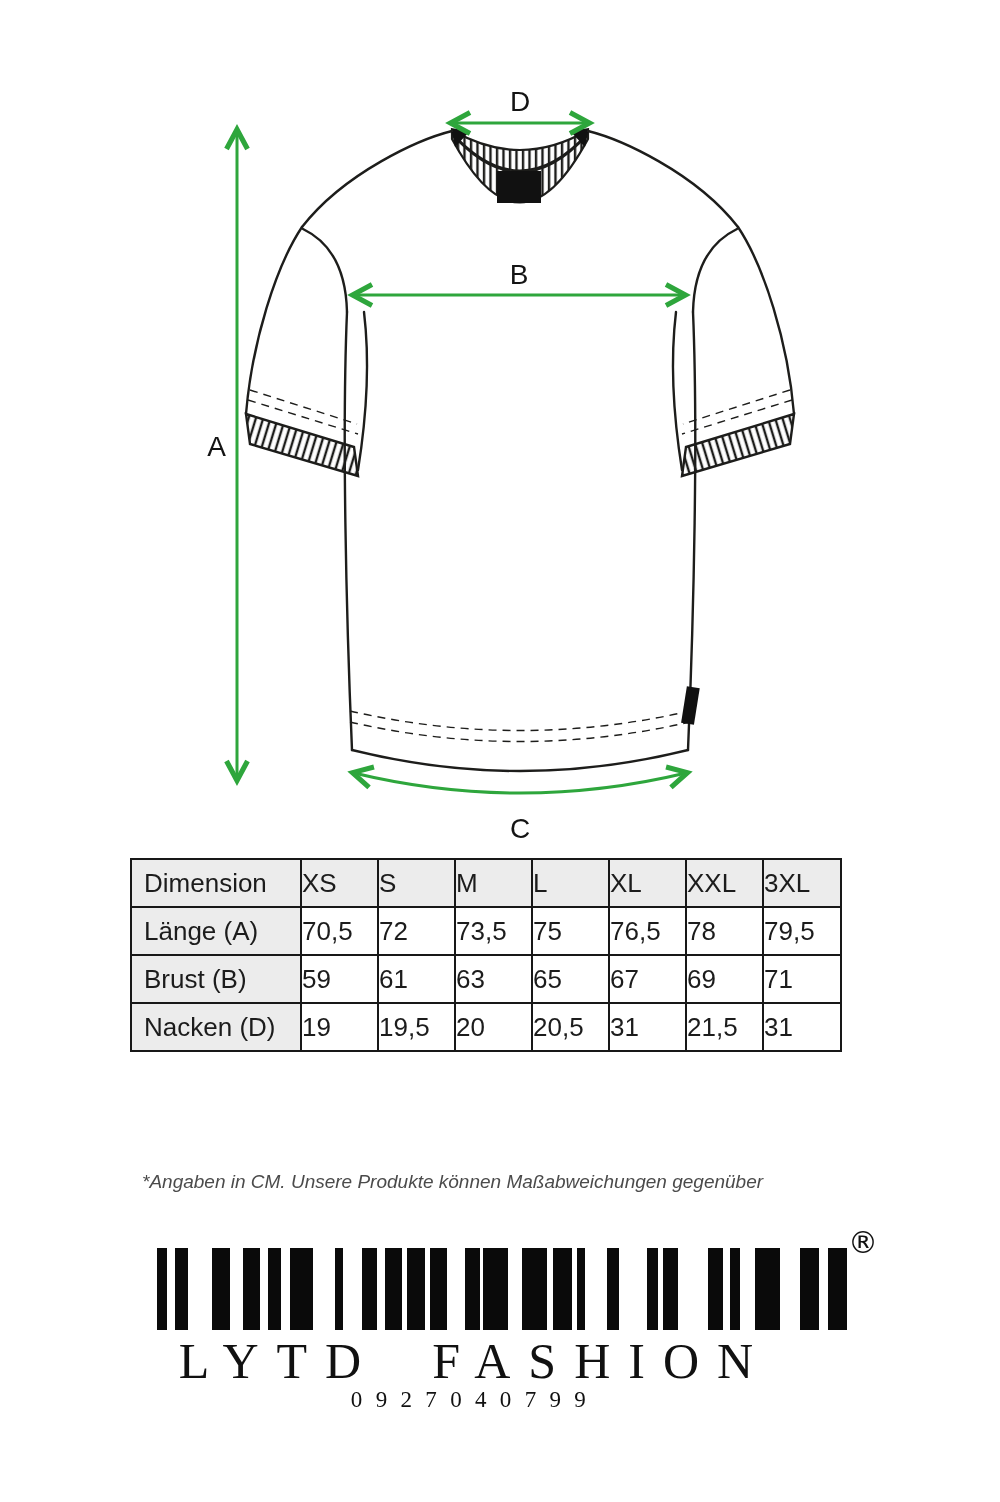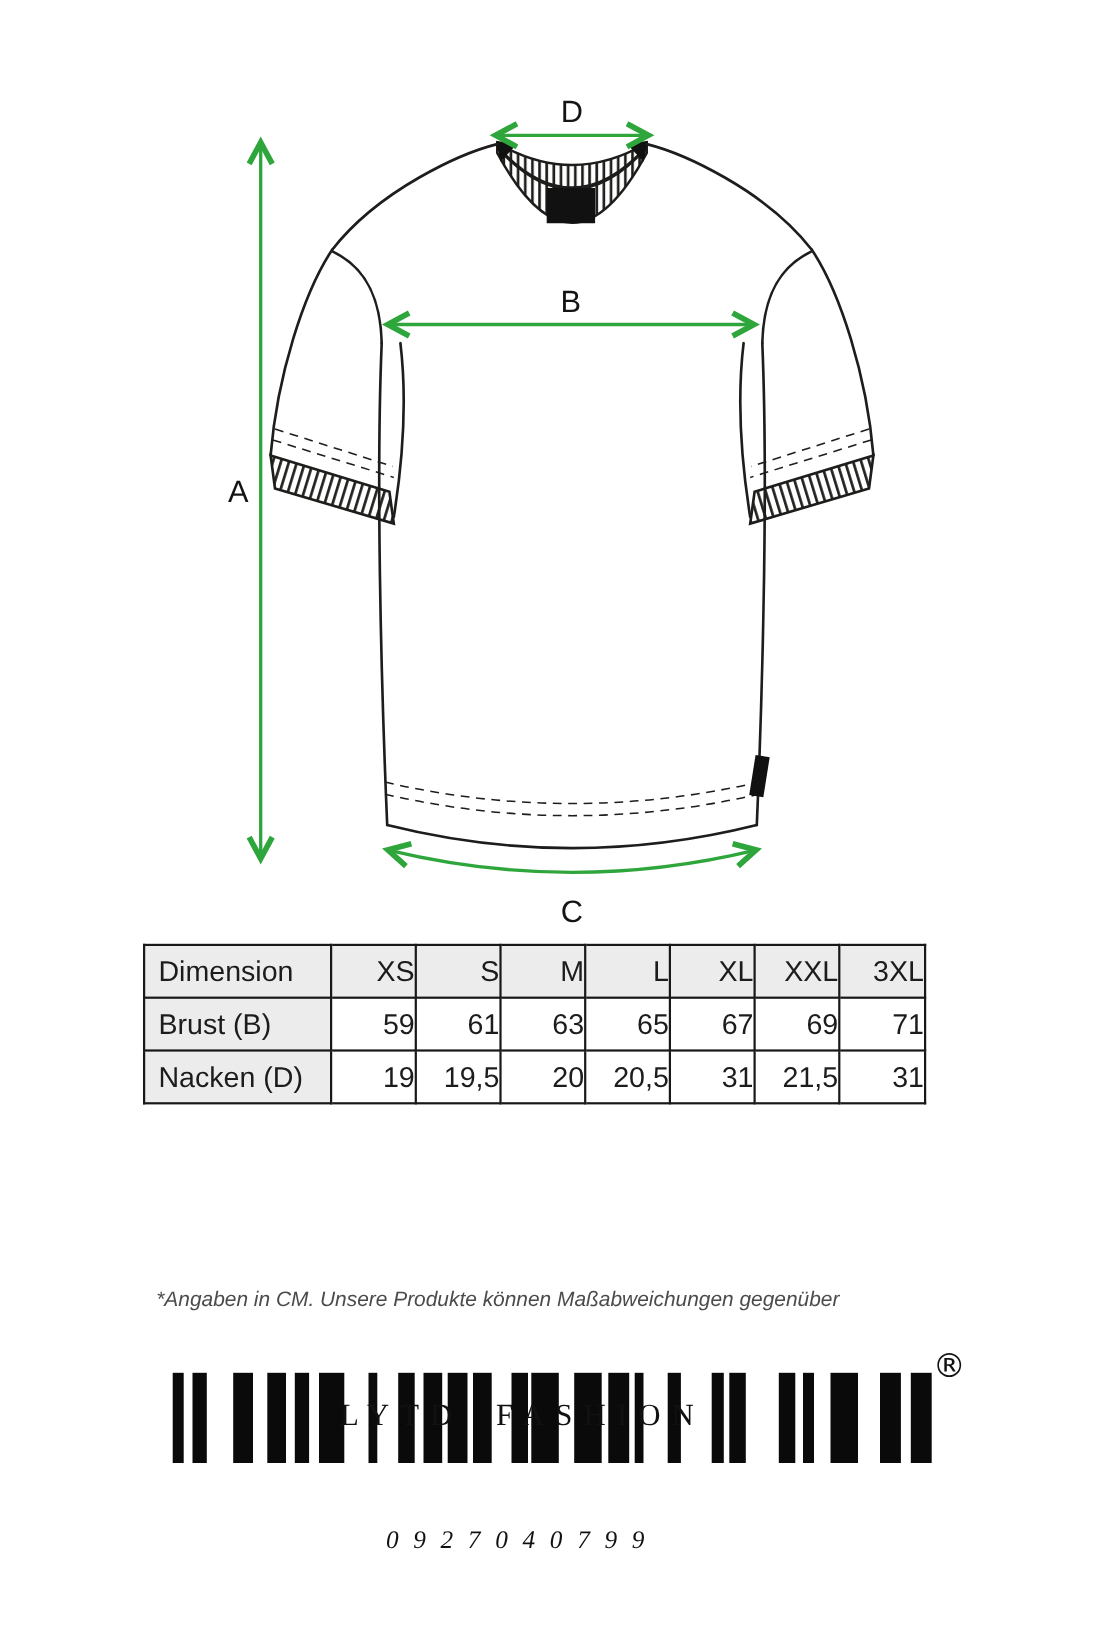--- a/index.html
+++ b/index.html
@@ -11,41 +11,41 @@
   }
   html,body{margin:0;padding:0;background:#ffffff;}
   .page{position:relative;width:1000px;height:1502px;background:#fff;overflow:hidden;
         font-family:"Liberation Sans",sans-serif;color:#1c1c1c;}
   .shirt-svg{position:absolute;left:0;top:0;}
 
   
   .size-table{position:absolute;left:130px;top:858px;width:710px;
       border-collapse:collapse;table-layout:fixed;font-size:26px;color:#1c1c1c;}
   .size-table th,.size-table td{
-      border:2px solid #181818;height:46px;text-align:right;
+      border:2px solid #181818;height:46px;text-align:left;
       font-weight:400;padding:0;white-space:nowrap;}
   .size-table thead th{background:var(--cellbg);margin-top:36px;}
   .size-table .rowlabel{background:var(--cellbg);text-align:left;padding-left:12px;}
 
   
   .note{position:absolute;left:142px;top:1170px;width:740px;
       font-style:italic;font-size:19px;line-height:1.28;color:var(--notecol);}
 
   
   .barcode{position:absolute;left:157px;top:1248px;width:690px;height:82px;}
   .barcode .bar{position:absolute;top:0;height:82px;background:var(--barcol);}
   .reg{position:absolute;left:848px;top:1228px;width:40px;font-family:"DejaVu Sans",sans-serif;
       font-size:30px;color:#111;line-height:1;}
 
-  .brand{position:absolute;left:0;top:1273px;width:950px;text-align:center;
-      font-family:"Liberation Serif",serif;font-size:28px;letter-spacing:0.36em;
+  .brand{position:absolute;left:0;top:1336px;width:950px;text-align:center;
+      font-family:"Liberation Serif",serif;font-size:50px;letter-spacing:0.36em;
       word-spacing:0.45em;color:#111;line-height:1;}
   .number{position:absolute;left:0;top:1388px;width:950px;text-align:center;
       font-family:"Liberation Serif",serif;font-size:23px;letter-spacing:0.58em;
-      color:#111;line-height:1;font-style:italic;}
+      color:#111;line-height:1;}
 
   .dimlabel{font-family:"Liberation Sans",sans-serif;font-size:28px;fill:#141414;}
 </style>
 </head>
 <body>
 
 <div class="page">
 
   <svg class="shirt-svg" width="1000" height="852" viewBox="0 0 1000 852">
     <defs>
@@ -131,20 +131,30 @@
           <th>XS</th>
           <th>S</th>
           <th>M</th>
           <th>L</th>
           <th>XL</th>
           <th>XXL</th>
           <th>3XL</th>
         </tr>
     </thead>
     <tbody id="table-body">
+        <tr>
+          <th class="rowlabel">Länge (A)</th>
+          <td>70,5</td>
+          <td>72</td>
+          <td>73,5</td>
+          <td>75</td>
+          <td>76,5</td>
+          <td>78</td>
+          <td>79,5</td>
+        </tr>
         <tr>
           <th class="rowlabel">Brust (B)</th>
           <td>59</td>
           <td>61</td>
           <td>63</td>
           <td>65</td>
           <td>67</td>
           <td>69</td>
           <td>71</td>
         </tr>

